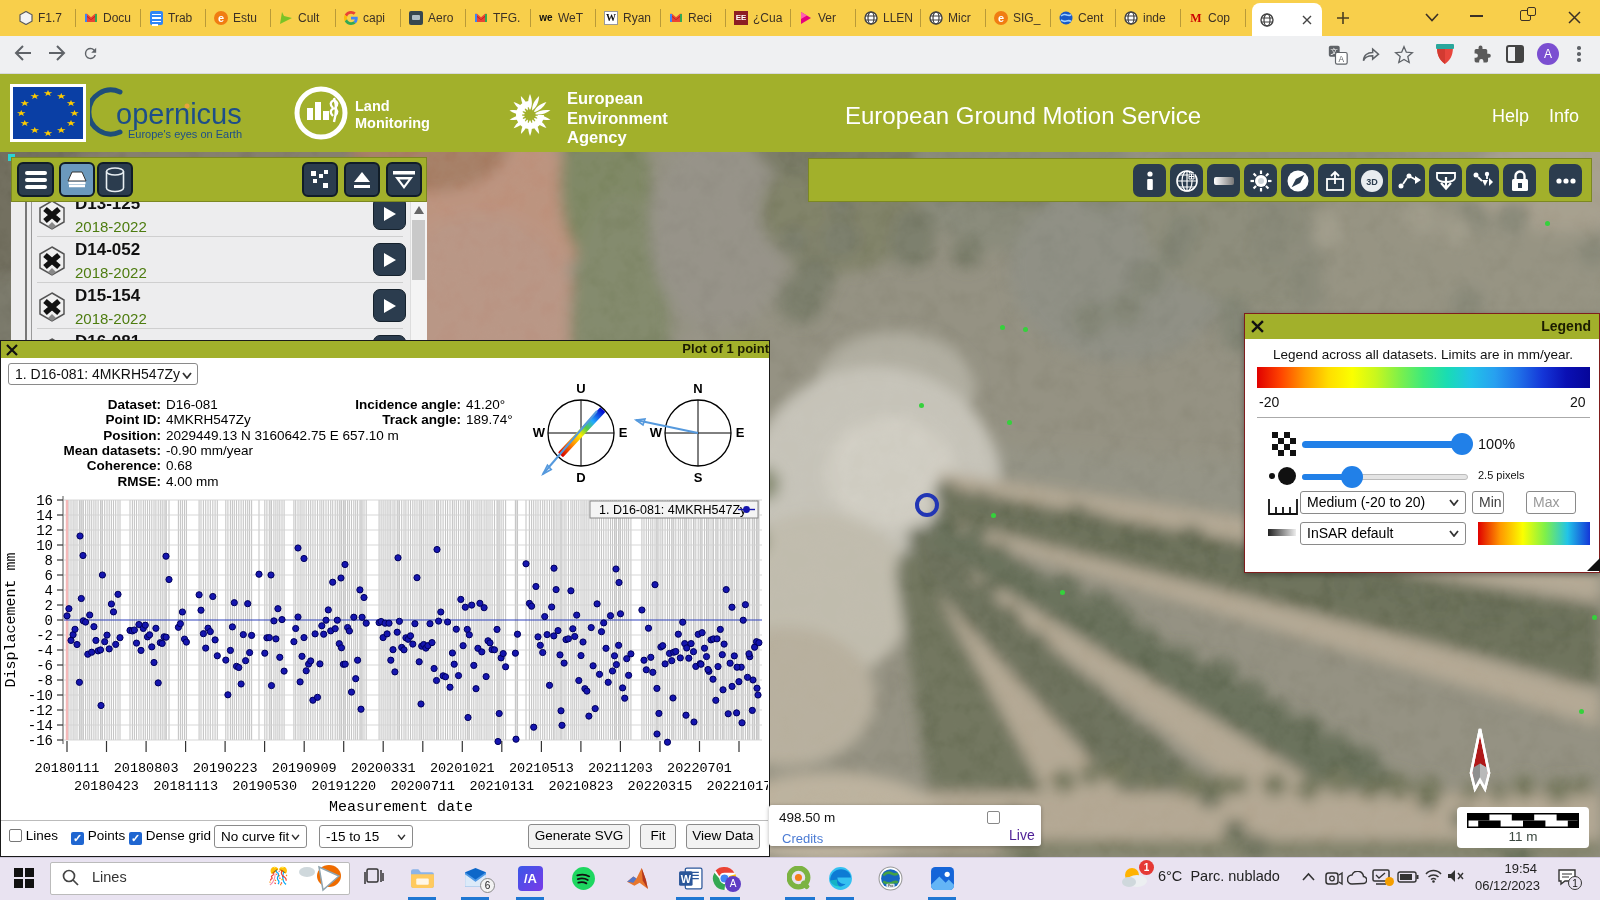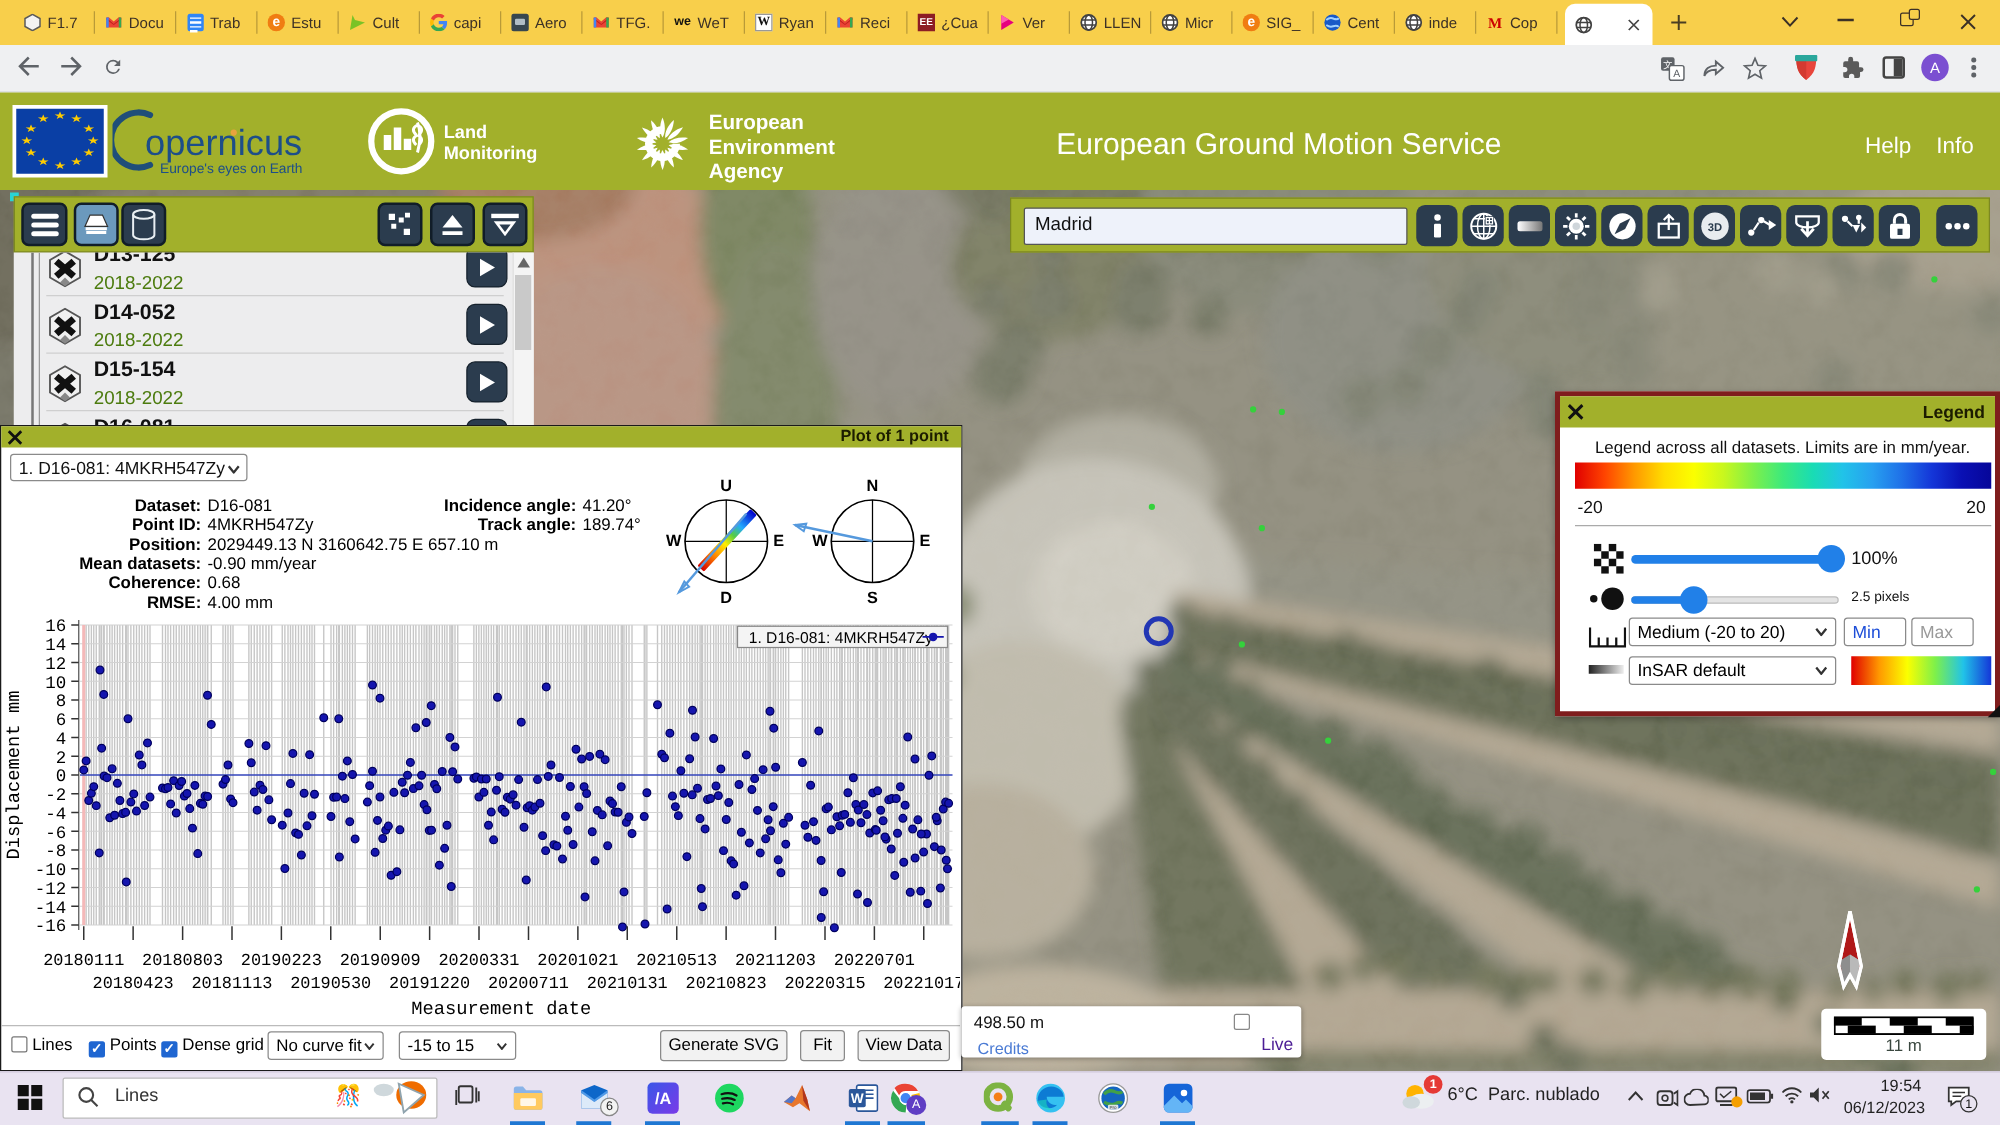--- a/index.html
+++ b/index.html
@@ -25,36 +25,36 @@
 #map{position:absolute;left:0;top:152px;width:1600px;height:705px;background:#8f8b7d;overflow:hidden}
 .gdot{position:absolute;width:5px;height:5px;border-radius:50%;background:#35d13c}
 
 #ltb{position:absolute;left:11px;top:5px;width:416px;height:45px;background:#a2b02b;border:1px solid #7c8821}
 
 #dlist{position:absolute;left:11px;top:50px;width:416px;height:138px;background:#ededee;overflow:hidden}
 .dname{position:absolute;left:64px;top:2px;font-size:17px;font-weight:bold;color:#111}
 .dyear{position:absolute;left:64px;top:24px;font-size:15px;color:#4d7c0f}
 
 #ppanel{position:absolute;left:0px;top:188px;width:770px;height:517px;background:#fff;border:1px solid #1a1a1a}
-#ptitle{position:absolute;left:0;top:0;width:768px;height:17px;background:#a2b02b;color:#1c1c00;font-size:13px;font-weight:bold;text-align:right;padding-right:10px;line-height:16px}
+#ptitle{position:absolute;left:0;top:0;width:768px;height:17px;background:#a2b02b;color:#1c1c00;font-size:13px;font-weight:bold;text-align:right;line-height:16px}
 #pdrop{position:absolute;left:7px;top:22px;width:190px;height:22px;border:1px solid #8a8a8a;border-radius:3px;background:#fff;font-size:14px;color:#111;padding:1px 6px;line-height:18px}
 .ilab{position:absolute;font-size:13.5px;color:#000;font-weight:bold;text-align:right}
 .ival{position:absolute;font-size:13.5px;color:#000}
 
 .ctl{position:absolute;font-size:13.5px;color:#000}
 .cbox{display:inline-block;width:13px;height:13px;border:1px solid #777;background:#fff;vertical-align:-2px;border-radius:2px}
 .cboxc{display:inline-block;width:13px;height:13px;background:#1f66d1;vertical-align:-2px;border-radius:2px;color:#fff;font-size:11px;font-weight:bold;text-align:center;line-height:13px}
 .selbox{border:1px solid #8a8a8a;border-radius:3px;background:#fff;font-size:13.5px;padding:1px 6px;position:absolute;line-height:19px}
 .btn{position:absolute;border:1px solid #8a8a8a;border-radius:3px;background:#f2f2f2;font-size:13.5px;text-align:center;line-height:22px}
 
 #stb{position:absolute;left:808px;top:6px;width:784px;height:44px;background:#a2b02b;border:1px solid #7c8821}
 #sinput{position:absolute;left:10px;top:7px;width:307px;height:30px;background:#eef2fa;border:1px solid #555;border-radius:2px;font-size:15px;color:#111;padding:4px 8px}
 .sbtn{position:absolute;top:5px;width:33px;height:33px;background:#2b3c4e;border-radius:7px;display:flex;align-items:center;justify-content:center}
 
-#lpanel{position:absolute;left:1244px;top:161px;width:356px;height:260px;background:#fff;border:4px solid #7f1d1d;box-shadow:0 2px 6px rgba(0,0,0,.35)}
+#lpanel{position:absolute;left:1244px;top:161px;width:356px;height:260px;background:#fff;border:1px solid #7f1d1d;box-shadow:0 2px 6px rgba(0,0,0,.35)}
 #ltitle{height:25px;background:#a2b02b;color:#1c1c00;font-weight:bold;font-size:14px;text-align:right;line-height:25px;padding-right:8px}
 
 #elev{position:absolute;left:769px;top:653px;width:272px;height:41px;background:#fff;border-radius:3px;box-shadow:0 1px 4px rgba(0,0,0,.3)}
 
 #scalebox{position:absolute;left:1457px;top:655px;width:132px;height:41px;background:#fff;border-radius:4px}
 
 #taskbar{position:absolute;left:0;top:857px;width:1600px;height:43px;background:#e9e3f1;border-top:1px solid #cfc8dc}
 .tbi{position:absolute;top:866px;width:25px;height:25px}
 .underline{position:absolute;top:897px;height:3px;background:#1e77d3}
 </style></head><body>
@@ -648,21 +648,20 @@
 <div class="dname" style="top:130px">D16-081</div>
 
 <div class="abs" style="left:64px;top:133px;width:300px;height:0"></div>
 
 <div class="abs" style="left:362px;top:133px;width:33px;height:33px;background:#2b3c4e;border-radius:7px;border:1.5px solid #15212c;display:flex;align-items:center;justify-content:center"></div>
 <div class="abs" style="left:399px;top:0;width:17px;height:138px;background:#f4f4f4;border-left:1px solid #ddd"></div>
 <div class="abs" style="left:403px;top:4px;width:0;height:0;border-left:5px solid transparent;border-right:5px solid transparent;border-bottom:8px solid #666"></div>
 <div class="abs" style="left:401px;top:18px;width:13px;height:60px;background:#c9c9c9"></div>
 </div>
 <div id="stb">
-<div id="sinput">Madrid</div>
 <div class="sbtn" style="left:324px">
           <svg width="8" height="20" viewBox="0 0 8 20">
             <circle cx="4" cy="3" r="2.6" fill="#fff"></circle>
             <rect x="1.2" y="8" width="5.6" height="11" rx="1" fill="#fff"></rect>
           </svg>
         </div>
 <div class="sbtn" style="left:361px">
           <svg width="24" height="24" viewBox="0 0 24 24">
             <circle cx="12" cy="12" r="10" fill="none" stroke="#fff" stroke-width="1.6"></circle>
             <path d="M2 12 H22 M12 2 V22 M4 6 H20 M4 18 H20" stroke="#fff" stroke-width="1.2" fill="none"></path>
@@ -1597,21 +1596,21 @@
 <div class="abs" style="left:57px;top:160px;width:166px;height:6px;background:#e4e4e4;border:1px solid #bbb;border-radius:4px"></div>
 <div class="abs" style="left:57px;top:160px;width:50px;height:6px;background:#2180e8;border-radius:4px"></div>
 <div class="abs" style="left:96px;top:152px;width:22px;height:22px;background:#2180e8;border-radius:50%"></div>
 <div class="abs" style="left:233px;top:155px;font-size:11px;color:#111">2.5 pixels</div>
 <svg class="abs" style="left:23px;top:184px" width="30" height="18" viewBox="0 0 30 18">
           <path d="M1 1 V16 H29 V1 M8 16 V9 M15 16 V9 M22 16 V9" stroke="#111" stroke-width="1.8" fill="none"></path>
         </svg>
 <div class="selbox" style="left:55px;top:177px;width:166px;height:23px;font-size:14px">Medium (-20 to 20)<svg width="10" height="7" viewBox="0 0 10 7" style="float:right;margin-top:6px">
             <path d="M1 1 L5 6 L9 1" stroke="#333" stroke-width="1.8" fill="none"></path>
           </svg></div>
-<div class="selbox" style="left:227px;top:177px;width:50px;height:23px;font-size:14px;color:#1d4ed8">Min</div>
+<div class="selbox" style="left:227px;top:177px;width:32px;height:23px;font-size:14px;color:#404040">Min</div>
 <div class="selbox" style="left:281px;top:177px;width:50px;height:23px;font-size:14px;color:#999">Max</div>
 <div class="abs" style="left:23px;top:215px;width:28px;height:7px;background:linear-gradient(to right,#222,#eee)"></div>
 <div class="selbox" style="left:55px;top:208px;width:166px;height:23px;font-size:14px">InSAR default<svg width="10" height="7" viewBox="0 0 10 7" style="float:right;margin-top:6px">
             <path d="M1 1 L5 6 L9 1" stroke="#333" stroke-width="1.8" fill="none"></path>
           </svg></div>
 <div class="abs" style="left:233px;top:208px;width:112px;height:23px;background:linear-gradient(to right,#e00000,#ff9900,#fbff00,#7ef04a,#21c3e8,#1436d8)"></div>
 <svg class="abs" style="left:342px;top:244px" width="13" height="13" viewBox="0 0 13 13">
           <polygon points="13,0 13,13 0,13" fill="#111"></polygon>
         </svg>
 </div>

